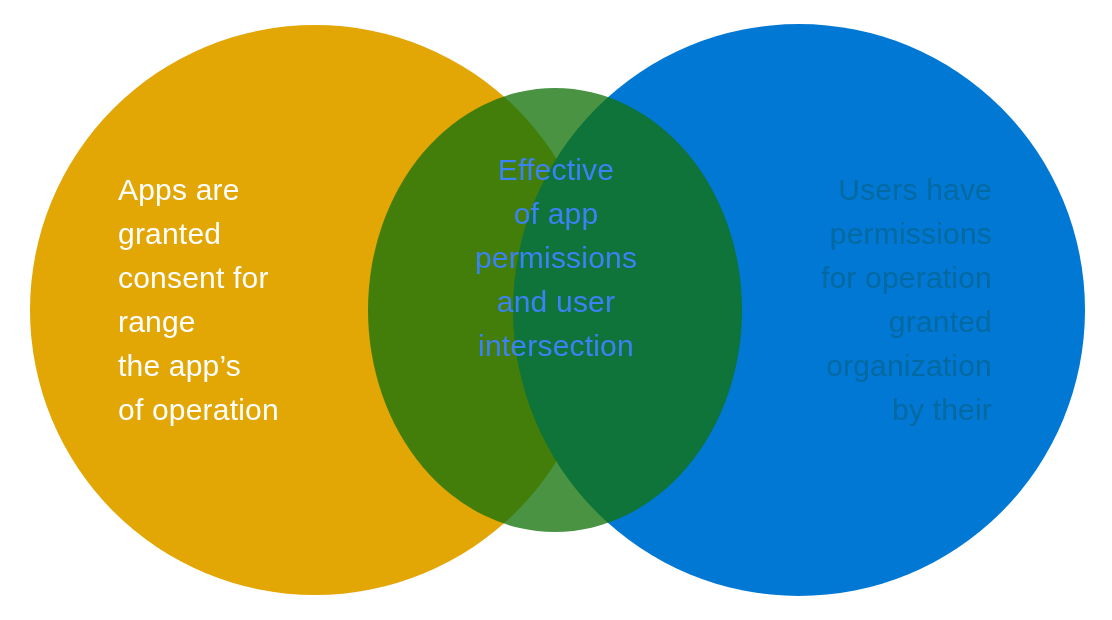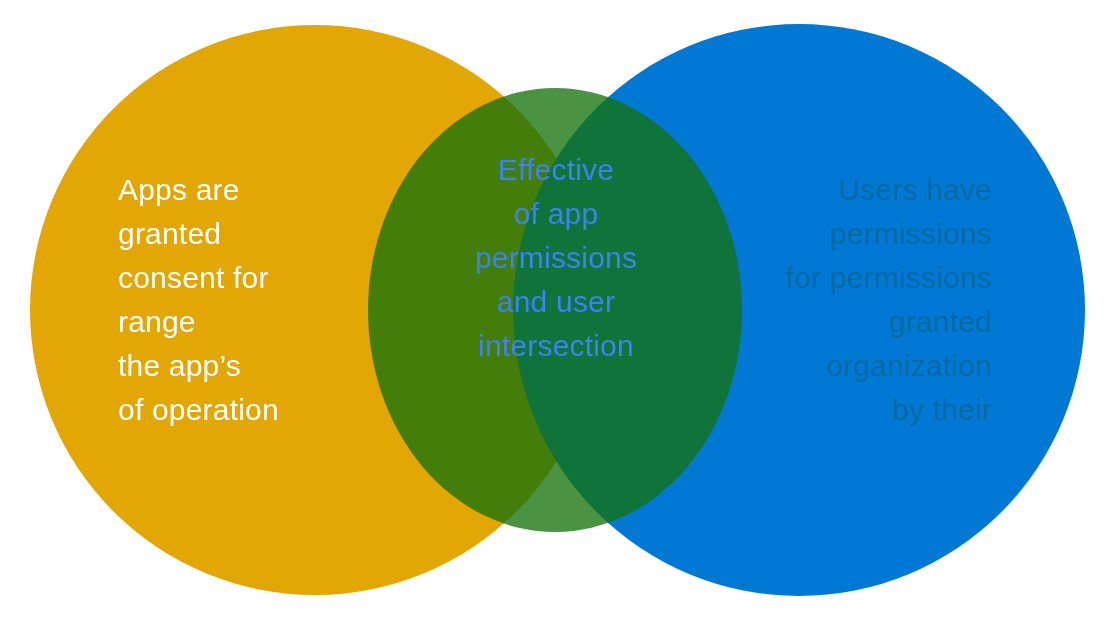--- a/index.html
+++ b/index.html
@@ -91,19 +91,19 @@
     <span>Effective</span>
     <span>of app</span>
     <span>permissions</span>
     <span>and user</span>
     <span>intersection</span>
   </div>
 
   <div class="label label-right" style="color: #0369a1; margin-left: 42px;">
     <span>Users have</span>
     <span>permissions</span>
-    <span>for permissions</span>
+    <span>for operation</span>
     <span>granted</span>
     <span>organization</span>
     <span>by their</span>
   </div>
 
 </div>
 
 </body></html>

